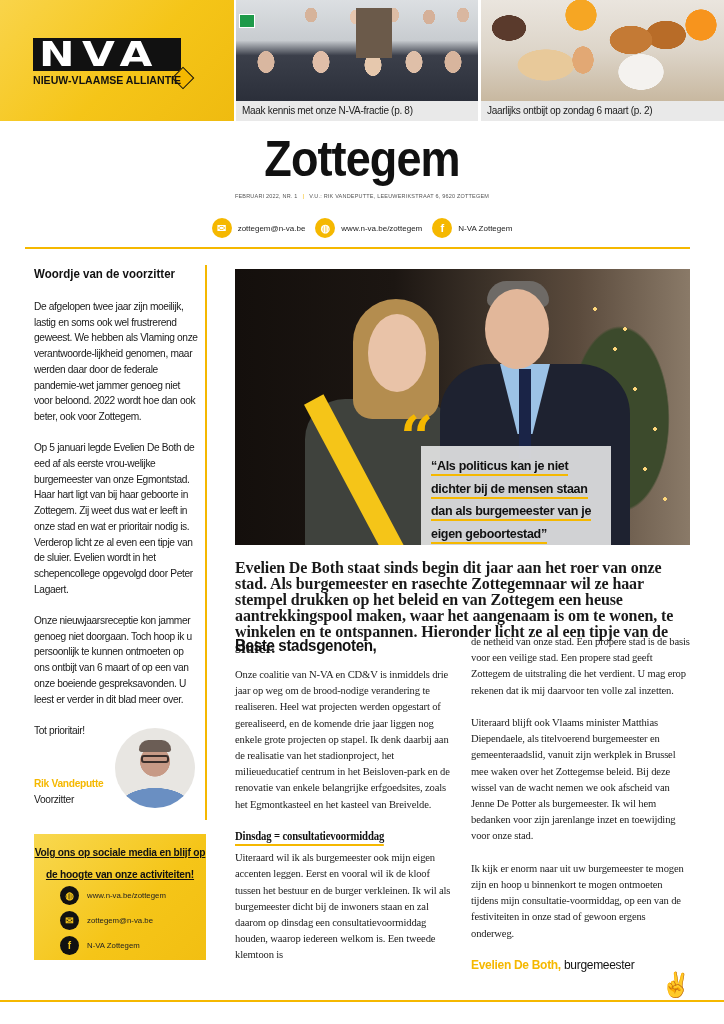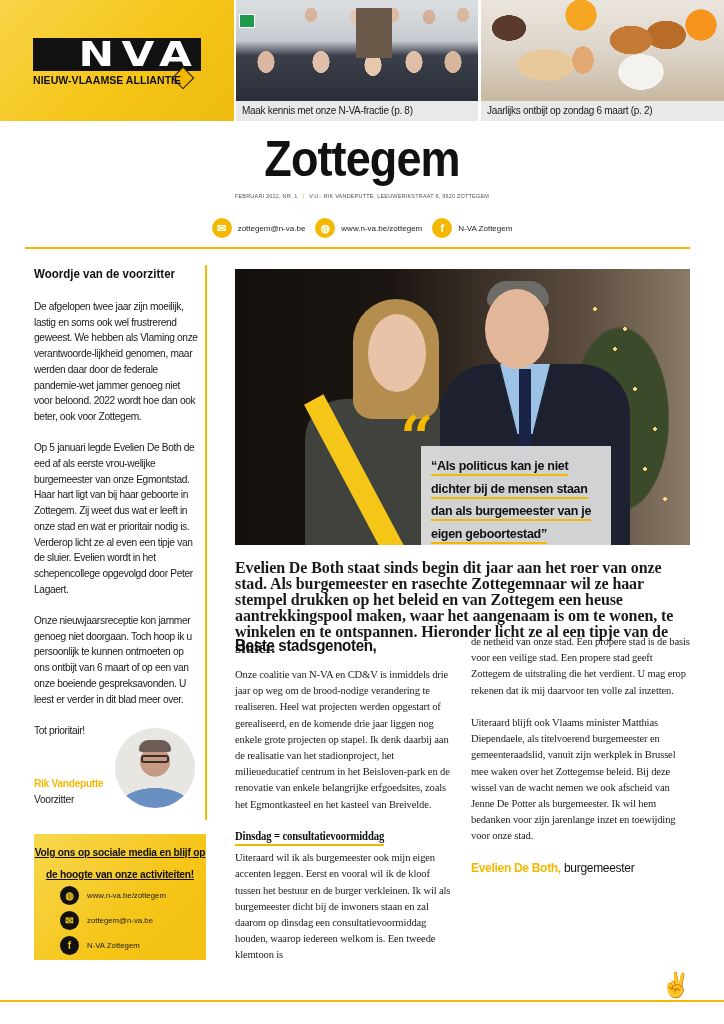--- a/index.html
+++ b/index.html
@@ -5,22 +5,22 @@
   * { box-sizing: border-box; margin: 0; padding: 0; }
   html, body { width: 724px; height: 1024px; background: #ffffff; overflow: hidden; }
   body { position: relative; font-family: "Liberation Sans", sans-serif; color: #1a1a1a; }
 
   
   .logo-panel {
     position: absolute; left: 0; top: 0; width: 234px; height: 121px;
     background: linear-gradient(135deg, #f9d44a 0%, #f5c518 55%, #efbb10 100%);
   }
   .logo-box {
-    position: absolute; left: 33px; top: 38px; width: 168px; height: 33px;
-    background: #111; border: 2px solid #111; text-align: center;
+    position: absolute; left: 33px; top: 38px; width: 148px; height: 33px;
+    background: #111; border: 2px solid #111;
   }
   .logo-text {
     position: absolute; left: 4px; top: -4px; width: 160px; height: 36px;
     font-family: "DejaVu Sans", sans-serif; font-weight: bold; font-size: 34px;
     letter-spacing: 6px; color: #fff; line-height: 36px; transform: scaleX(1.25); transform-origin: left center;
   }
   .logo-diamond {
     position: absolute; left: 140px; top: 30px; width: 16px; height: 16px;
     background: #f5b800; transform: rotate(45deg); border: 1px solid #111;
   }
@@ -349,20 +349,21 @@
     <p>Onze coalitie van N-VA en CD&amp;V is inmiddels drie jaar op weg om de brood-nodige verandering te realiseren. Heel wat projecten werden opgestart of gerealiseerd, en de komende drie jaar liggen nog enkele grote projecten op stapel. Ik denk daarbij aan de realisatie van het stadionproject, het milieueducatief centrum in het Beisloven-park en de renovatie van enkele belangrijke erfgoedsites, zoals het Egmontkasteel en het kasteel van Breivelde.</p>
     <div class="subhead">Dinsdag = consultatievoormiddag</div>
     <p>Uiteraard wil ik als burgemeester ook mijn eigen accenten leggen. Eerst en vooral wil ik de kloof tussen het bestuur en de burger verkleinen. Ik wil als burgemeester dicht bij de inwoners staan en zal daarom op dinsdag een consultatievoormiddag houden, waarop iedereen welkom is. Een tweede klemtoon is</p>
   </div>
 </div>
 
 <div class="col-right">
   <div class="body-text">
     <p>de netheid van onze stad. Een propere stad is de basis voor een veilige stad. Een propere stad geeft Zottegem de uitstraling die het verdient. U mag erop rekenen dat ik mij daarvoor ten volle zal inzetten.</p>
     <p>Uiteraard blijft ook Vlaams minister Matthias Diependaele, als titelvoerend burgemeester en gemeenteraadslid, vanuit zijn werkplek in Brussel mee waken over het Zottegemse beleid. Bij deze wissel van de wacht nemen we ook afscheid van Jenne De Potter als burgemeester. Ik wil hem bedanken voor zijn jarenlange inzet en toewijding voor onze stad.</p>
+    <p>Ik kijk er enorm naar uit uw burgemeester te mogen zijn en hoop u binnenkort te mogen ontmoeten tijdens mijn consultatie-voormiddag, op een van de festiviteiten in onze stad of gewoon ergens onderweg.</p>
   </div>
   <div class="signoff">
     <span class="name">Evelien De Both,</span>
     <span>burgemeester</span>
   </div>
 </div>
 
 <div class="peace-hand">✌</div>
 <div class="rule-bottom"></div>
 

